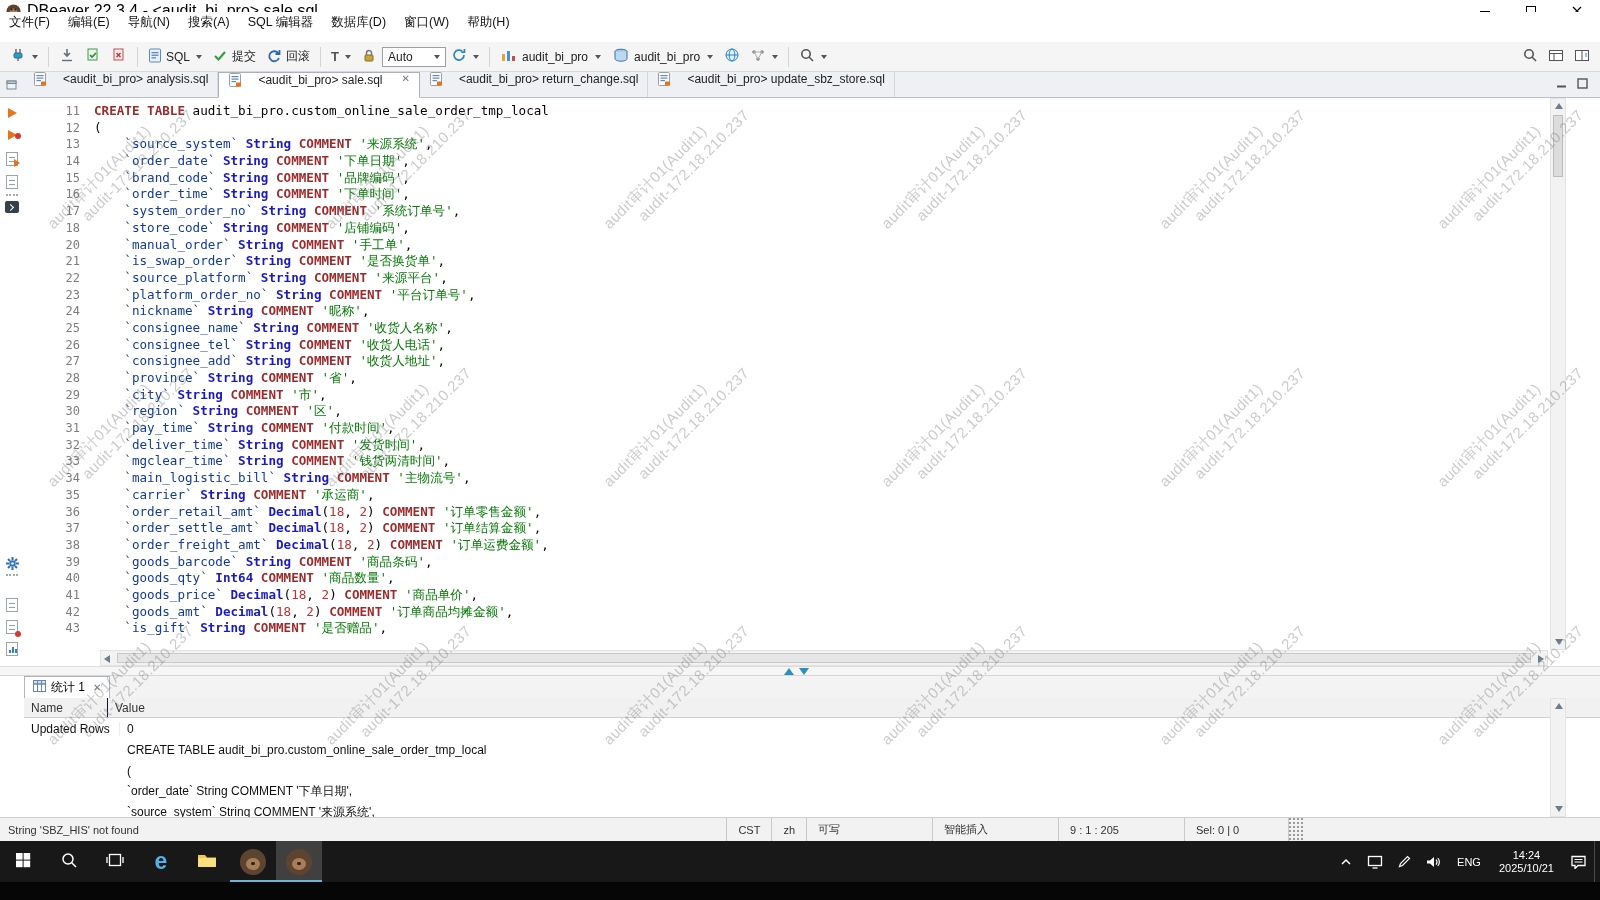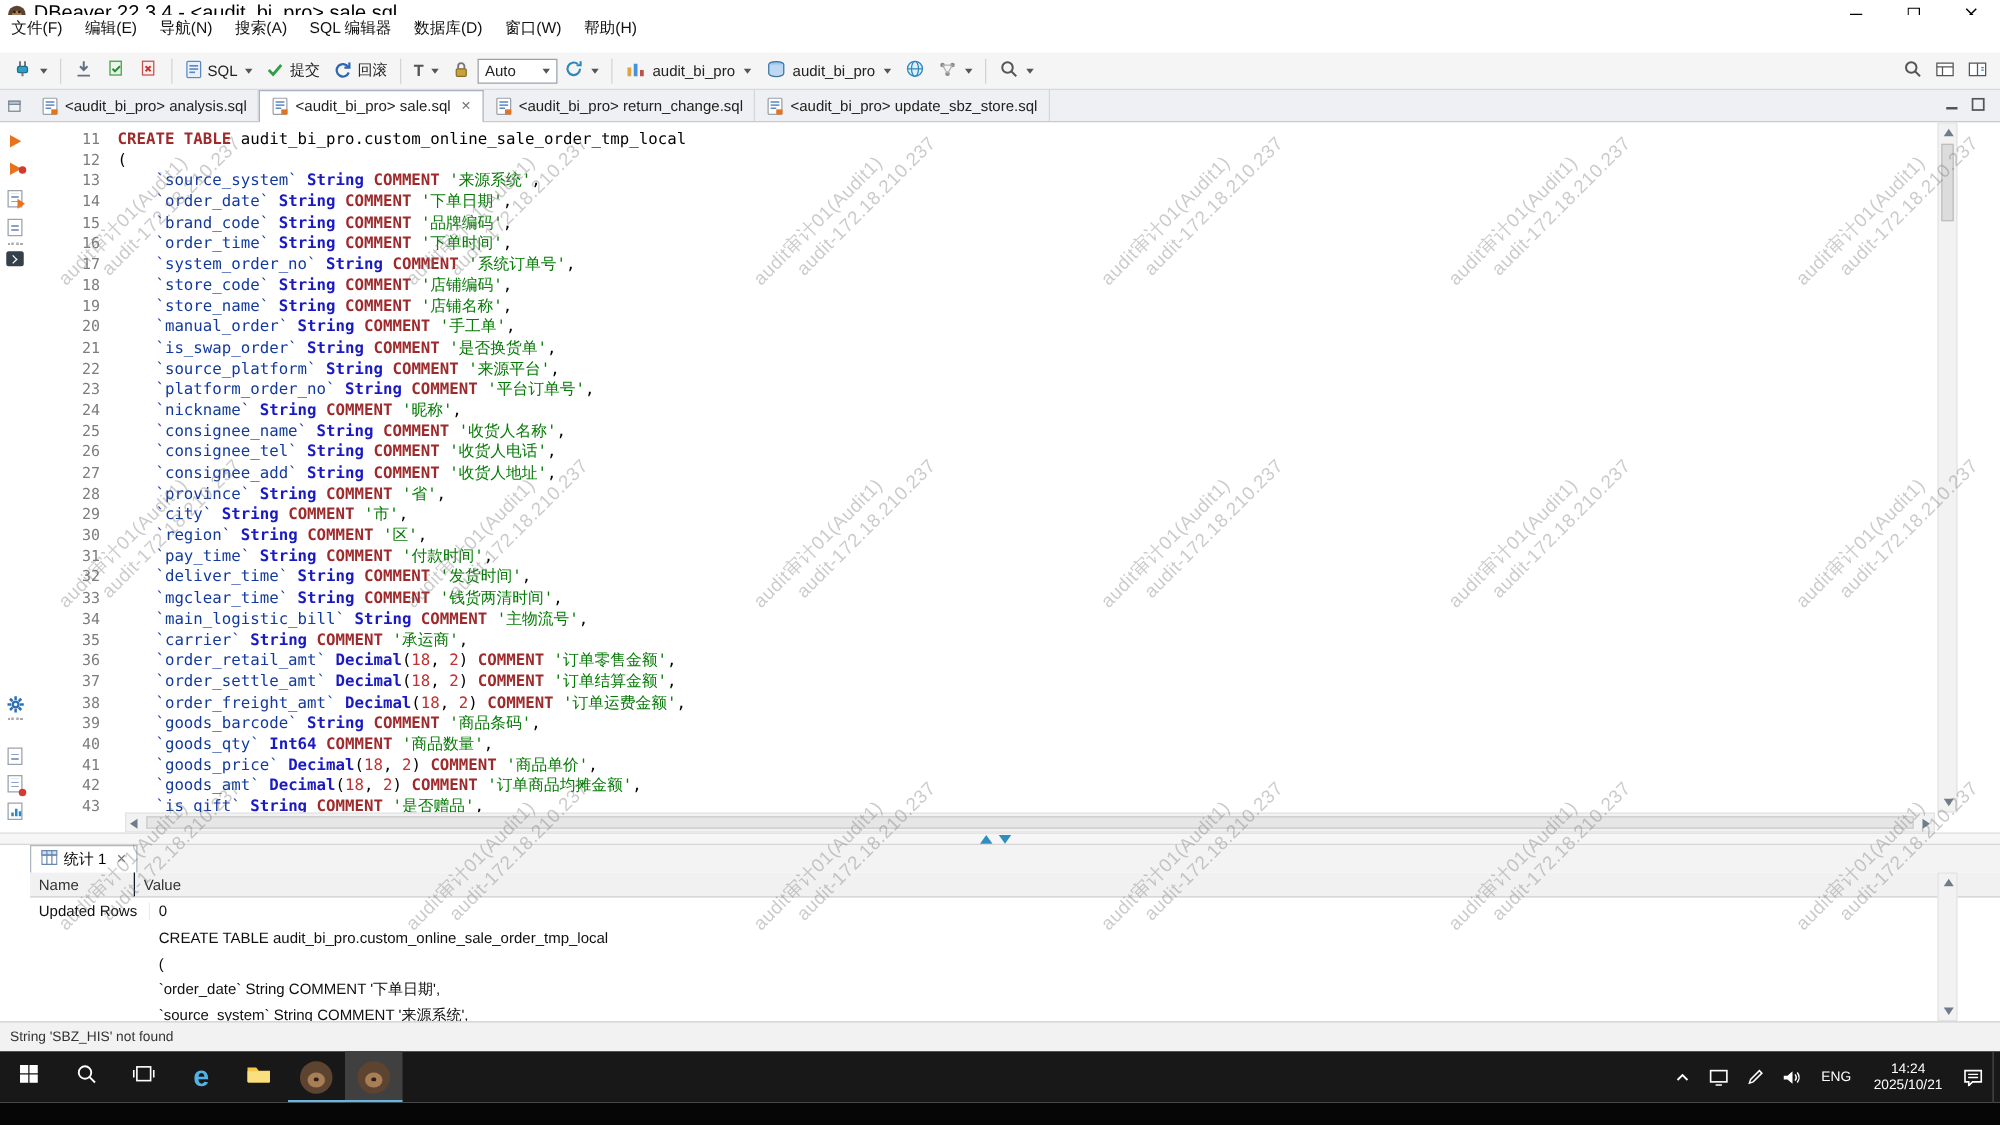--- a/index.html
+++ b/index.html
@@ -24,21 +24,21 @@
   .tsep{width:1px;height:20px;background:#d4d4d4;margin:0 5px}
   .caret{width:0;height:0;border-left:3.5px solid transparent;border-right:3.5px solid transparent;border-top:4px solid #555;margin-left:2px}
   .combo{display:flex;align-items:center;gap:5px;padding:3px 6px}
   .auto-box{display:flex;align-items:center;background:#fff;border:1px solid #9aa0a8;height:20px;padding:0 5px;width:64;min-width:64px;justify-content:space-between}
   .tb-right{margin-left:auto;display:flex;align-items:center}
   .txn-letter{font-weight:bold;color:#555;font-size:13px}
 
   
   .tabbar{top:72px;height:26px;background:#eef0f3;border-bottom:1px solid #b9c0cc;display:flex;align-items:stretch;font-size:12px;color:#222}
   .tab-rail-ico{width:24px;display:flex;align-items:center;justify-content:center}
-  .tab{display:flex;align-items:center;gap:5px;padding:0 9px;border-right:1px solid #d3d7de;white-space:nowrap}
+  .tab{display:flex;align-items:flex-start;gap:16px;padding:0 9px;border-right:1px solid #d3d7de;white-space:nowrap}
   .tab.active{background:#fff;border:1px solid #a9b2c0;border-bottom:1px solid #fff;margin-bottom:-1px}
   .tab-close{color:#777;font-size:10px;margin-left:3px}
   .tabbar-right{margin-left:auto;display:flex;align-items:center;gap:10px;padding-right:12px}
 
   
   .workspace{top:98px;height:719px;background:#fff;overflow:hidden}
   .rail{position:absolute;left:0;top:0;width:24px;height:100%;background:#fff}
   .rail-item{position:absolute;left:4px;width:16px;display:flex;justify-content:center}
   .play{width:0;height:0;border-top:5px solid transparent;border-bottom:5px solid transparent;border-left:9px solid #e8731a;position:relative}
   .dotred{position:absolute;width:6px;height:6px;border-radius:50%;background:#d43a2f;right:-4px;bottom:-4px}
@@ -430,21 +430,20 @@
   <div class="editor">
     <div id="code-lines">
         <div class="code-line"><span class="ln">11</span><span class="ct"><span class="tk-k">CREATE TABLE</span><span class="tk-p"> audit_bi_pro.custom_online_sale_order_tmp_local</span></span></div>
         <div class="code-line"><span class="ln">12</span><span class="ct"><span class="tk-p">(</span></span></div>
         <div class="code-line"><span class="ln">13</span><span class="ct"><span class="tk-p">    </span><span class="tk-i">`source_system`</span><span class="tk-p"> </span><span class="tk-t">String</span><span class="tk-p"> </span><span class="tk-k">COMMENT</span><span class="tk-p"> </span><span class="tk-s">'来源系统'</span><span class="tk-p">,</span></span></div>
         <div class="code-line"><span class="ln">14</span><span class="ct"><span class="tk-p">    </span><span class="tk-i">`order_date`</span><span class="tk-p"> </span><span class="tk-t">String</span><span class="tk-p"> </span><span class="tk-k">COMMENT</span><span class="tk-p"> </span><span class="tk-s">'下单日期'</span><span class="tk-p">,</span></span></div>
         <div class="code-line"><span class="ln">15</span><span class="ct"><span class="tk-p">    </span><span class="tk-i">`brand_code`</span><span class="tk-p"> </span><span class="tk-t">String</span><span class="tk-p"> </span><span class="tk-k">COMMENT</span><span class="tk-p"> </span><span class="tk-s">'品牌编码'</span><span class="tk-p">,</span></span></div>
         <div class="code-line"><span class="ln">16</span><span class="ct"><span class="tk-p">    </span><span class="tk-i">`order_time`</span><span class="tk-p"> </span><span class="tk-t">String</span><span class="tk-p"> </span><span class="tk-k">COMMENT</span><span class="tk-p"> </span><span class="tk-s">'下单时间'</span><span class="tk-p">,</span></span></div>
         <div class="code-line"><span class="ln">17</span><span class="ct"><span class="tk-p">    </span><span class="tk-i">`system_order_no`</span><span class="tk-p"> </span><span class="tk-t">String</span><span class="tk-p"> </span><span class="tk-k">COMMENT</span><span class="tk-p"> </span><span class="tk-s">'系统订单号'</span><span class="tk-p">,</span></span></div>
         <div class="code-line"><span class="ln">18</span><span class="ct"><span class="tk-p">    </span><span class="tk-i">`store_code`</span><span class="tk-p"> </span><span class="tk-t">String</span><span class="tk-p"> </span><span class="tk-k">COMMENT</span><span class="tk-p"> </span><span class="tk-s">'店铺编码'</span><span class="tk-p">,</span></span></div>
-        <div class="code-line"><span class="ln">19</span><span class="ct"><span class="tk-p">    </span><span class="tk-i">`store_name`</span><span class="tk-p"> </span><span class="tk-t">String</span><span class="tk-p"> </span><span class="tk-k">COMMENT</span><span class="tk-p"> </span><span class="tk-s">'店铺名称'</span><span class="tk-p">,</span></span></div>
         <div class="code-line"><span class="ln">20</span><span class="ct"><span class="tk-p">    </span><span class="tk-i">`manual_order`</span><span class="tk-p"> </span><span class="tk-t">String</span><span class="tk-p"> </span><span class="tk-k">COMMENT</span><span class="tk-p"> </span><span class="tk-s">'手工单'</span><span class="tk-p">,</span></span></div>
         <div class="code-line"><span class="ln">21</span><span class="ct"><span class="tk-p">    </span><span class="tk-i">`is_swap_order`</span><span class="tk-p"> </span><span class="tk-t">String</span><span class="tk-p"> </span><span class="tk-k">COMMENT</span><span class="tk-p"> </span><span class="tk-s">'是否换货单'</span><span class="tk-p">,</span></span></div>
         <div class="code-line"><span class="ln">22</span><span class="ct"><span class="tk-p">    </span><span class="tk-i">`source_platform`</span><span class="tk-p"> </span><span class="tk-t">String</span><span class="tk-p"> </span><span class="tk-k">COMMENT</span><span class="tk-p"> </span><span class="tk-s">'来源平台'</span><span class="tk-p">,</span></span></div>
         <div class="code-line"><span class="ln">23</span><span class="ct"><span class="tk-p">    </span><span class="tk-i">`platform_order_no`</span><span class="tk-p"> </span><span class="tk-t">String</span><span class="tk-p"> </span><span class="tk-k">COMMENT</span><span class="tk-p"> </span><span class="tk-s">'平台订单号'</span><span class="tk-p">,</span></span></div>
         <div class="code-line"><span class="ln">24</span><span class="ct"><span class="tk-p">    </span><span class="tk-i">`nickname`</span><span class="tk-p"> </span><span class="tk-t">String</span><span class="tk-p"> </span><span class="tk-k">COMMENT</span><span class="tk-p"> </span><span class="tk-s">'昵称'</span><span class="tk-p">,</span></span></div>
         <div class="code-line"><span class="ln">25</span><span class="ct"><span class="tk-p">    </span><span class="tk-i">`consignee_name`</span><span class="tk-p"> </span><span class="tk-t">String</span><span class="tk-p"> </span><span class="tk-k">COMMENT</span><span class="tk-p"> </span><span class="tk-s">'收货人名称'</span><span class="tk-p">,</span></span></div>
         <div class="code-line"><span class="ln">26</span><span class="ct"><span class="tk-p">    </span><span class="tk-i">`consignee_tel`</span><span class="tk-p"> </span><span class="tk-t">String</span><span class="tk-p"> </span><span class="tk-k">COMMENT</span><span class="tk-p"> </span><span class="tk-s">'收货人电话'</span><span class="tk-p">,</span></span></div>
         <div class="code-line"><span class="ln">27</span><span class="ct"><span class="tk-p">    </span><span class="tk-i">`consignee_add`</span><span class="tk-p"> </span><span class="tk-t">String</span><span class="tk-p"> </span><span class="tk-k">COMMENT</span><span class="tk-p"> </span><span class="tk-s">'收货人地址'</span><span class="tk-p">,</span></span></div>
         <div class="code-line"><span class="ln">28</span><span class="ct"><span class="tk-p">    </span><span class="tk-i">`province`</span><span class="tk-p"> </span><span class="tk-t">String</span><span class="tk-p"> </span><span class="tk-k">COMMENT</span><span class="tk-p"> </span><span class="tk-s">'省'</span><span class="tk-p">,</span></span></div>
         <div class="code-line"><span class="ln">29</span><span class="ct"><span class="tk-p">    </span><span class="tk-i">`city`</span><span class="tk-p"> </span><span class="tk-t">String</span><span class="tk-p"> </span><span class="tk-k">COMMENT</span><span class="tk-p"> </span><span class="tk-s">'市'</span><span class="tk-p">,</span></span></div>
@@ -597,20 +596,29 @@
       </div>
       <div class="wm-tile" style="left: 1420px; top: 568px;">
         <div>audit审计01(Audit1)</div>
         <div class="l2">audit-172.18.210.237</div>
       </div>
     </div>
 </div>
 
 <div class="band statusbar">
   <span class="sb-msg">String 'SBZ_HIS' not found</span>
+  <div class="sb-right">
+    <span class="sb-cell">CST</span>
+    <span class="sb-cell">zh</span>
+    <span class="sb-cell w-c">可写</span>
+    <span class="sb-cell w-c">智能插入</span>
+    <span class="sb-cell w-c">9 : 1 : 205</span>
+    <span class="sb-cell w-d">Sel: 0 | 0</span>
+    <span class="sb-grip"></span>
+  </div>
 </div>
 
 <div class="band taskbar">
   <div class="tb-btn">
       <span><svg width="16" height="16">
           <rect x="1" y="1" width="6.6" height="6.6" fill="#fff"></rect>
           <rect x="8.6" y="1" width="6.6" height="6.6" fill="#fff"></rect>
           <rect x="1" y="8.6" width="6.6" height="6.6" fill="#fff"></rect>
           <rect x="8.6" y="8.6" width="6.6" height="6.6" fill="#fff"></rect>
         </svg></span>

